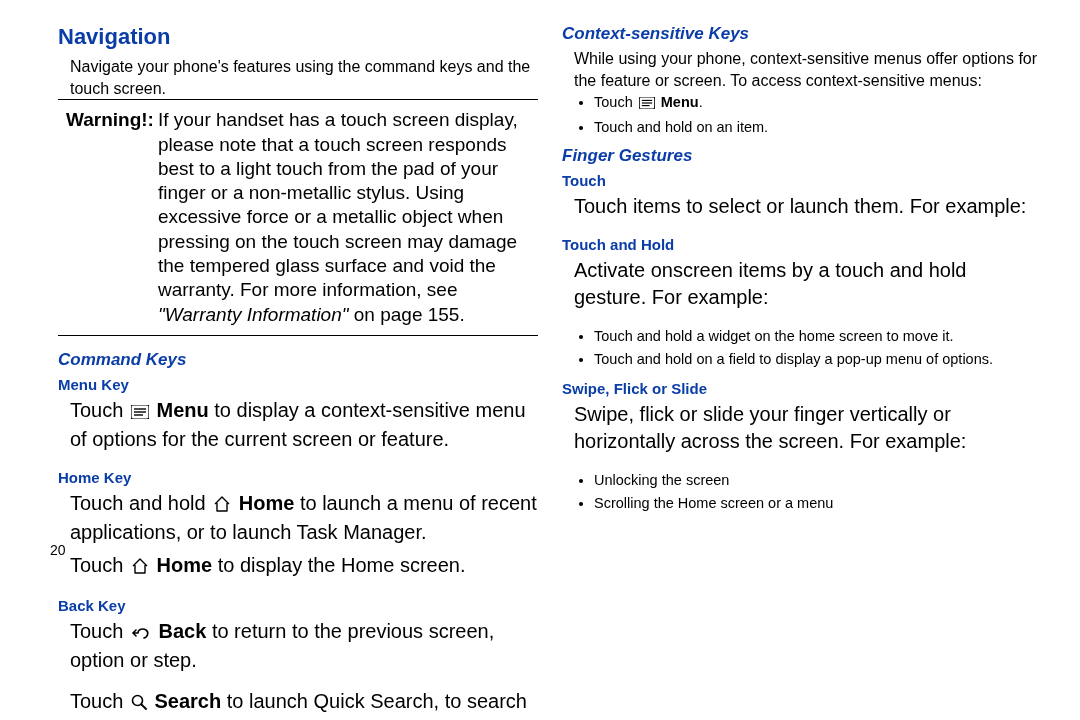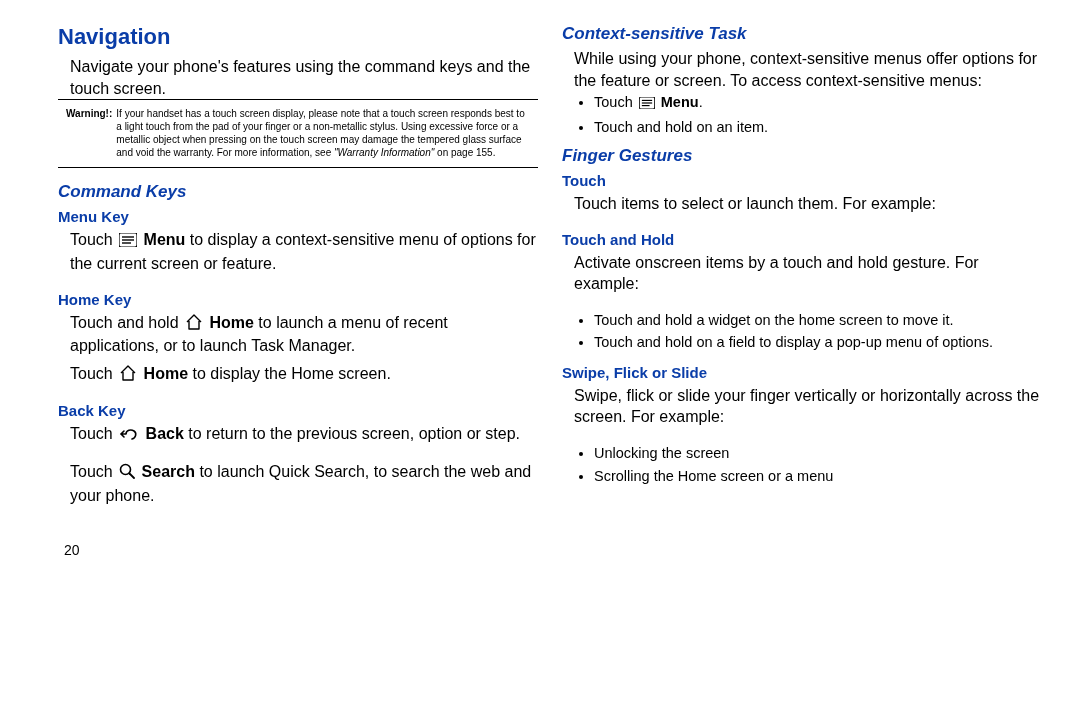--- a/index.html
+++ b/index.html
@@ -33,21 +33,21 @@
   .intro {
     font-size: 16px;
     line-height: 1.35;
     margin: 0 0 0 12px;
   }
   .warning-box {
     border-top: 1.5px solid #000;
     border-bottom: 1.5px solid #000;
     padding: 8px 8px 8px 8px;
     margin: 0 0 14px 0;
-    font-size: 10px;
+    font-size: 19px;
     line-height: 1.28;
   }
   .warning-box .hang {
     display: flex;
   }
   .warning-label {
     font-weight: 700;
     white-space: pre;
     flex: 0 0 auto;
     padding-right: 4px;
@@ -68,21 +68,21 @@
   h3.sub-blue {
     font-size: 15px;
     font-weight: 700;
     color: #0a3da8;
     margin: 2px 0 4px 0;
   }
   .body-block {
     margin: 0 0 8px 12px;
   }
   .body-block p {
-    font-size: 16px;
+    font-size: 20px;
     line-height: 1.35;
     margin: 0 0 6px 0;
   }
   .right-col .intro {
     margin-left: 12px;
   }
   ul.bullets {
     margin: 0 0 8px 0;
     padding-left: 32px;
     font-size: 14.5px;
@@ -90,21 +90,21 @@
   }
   ul.bullets li {
     margin: 0;
   }
   .bullets-lg {
     font-size: 14.5px;
   }
   .pagenum {
     position: absolute;
     bottom: 18px;
-    left: 64px;
+    left: 50px;
     font-size: 14px;
   }
   
   .icon {
     display: inline-block;
     vertical-align: -2px;
     margin: 0 2px;
   }
   .bold { font-weight: 700; text-align: right; }
   .page { position: relative; }
@@ -195,21 +195,21 @@
         </span>
         <span class="bold">Search</span>
         <span> to launch Quick Search, to search the web and your phone.</span>
       </p>
     </div>
 
     <div class="pagenum">20</div>
   </div>
 
   <div class="col right-col">
-    <h2 class="sub-italic">Context-sensitive Task</h2>
+    <h2 class="sub-italic">Context-sensitive Keys</h2>
     <p class="intro">While using your phone, context-sensitive menus offer options for the feature or screen. To access context-sensitive menus:</p>
     <ul class="bullets">
       <li>
         <span>Touch </span>
         <span class="icon">
           <svg width="16" height="12" viewBox="0 0 18 14">
               <rect x="0" y="0" width="18" height="14" rx="2" fill="none" stroke="#000" stroke-width="1.2"></rect>
               <line x1="3" y1="4" x2="15" y2="4" stroke="#000" stroke-width="1.4"></line>
               <line x1="3" y1="7" x2="15" y2="7" stroke="#000" stroke-width="1.4"></line>
               <line x1="3" y1="10" x2="12" y2="10" stroke="#000" stroke-width="1.4"></line>

